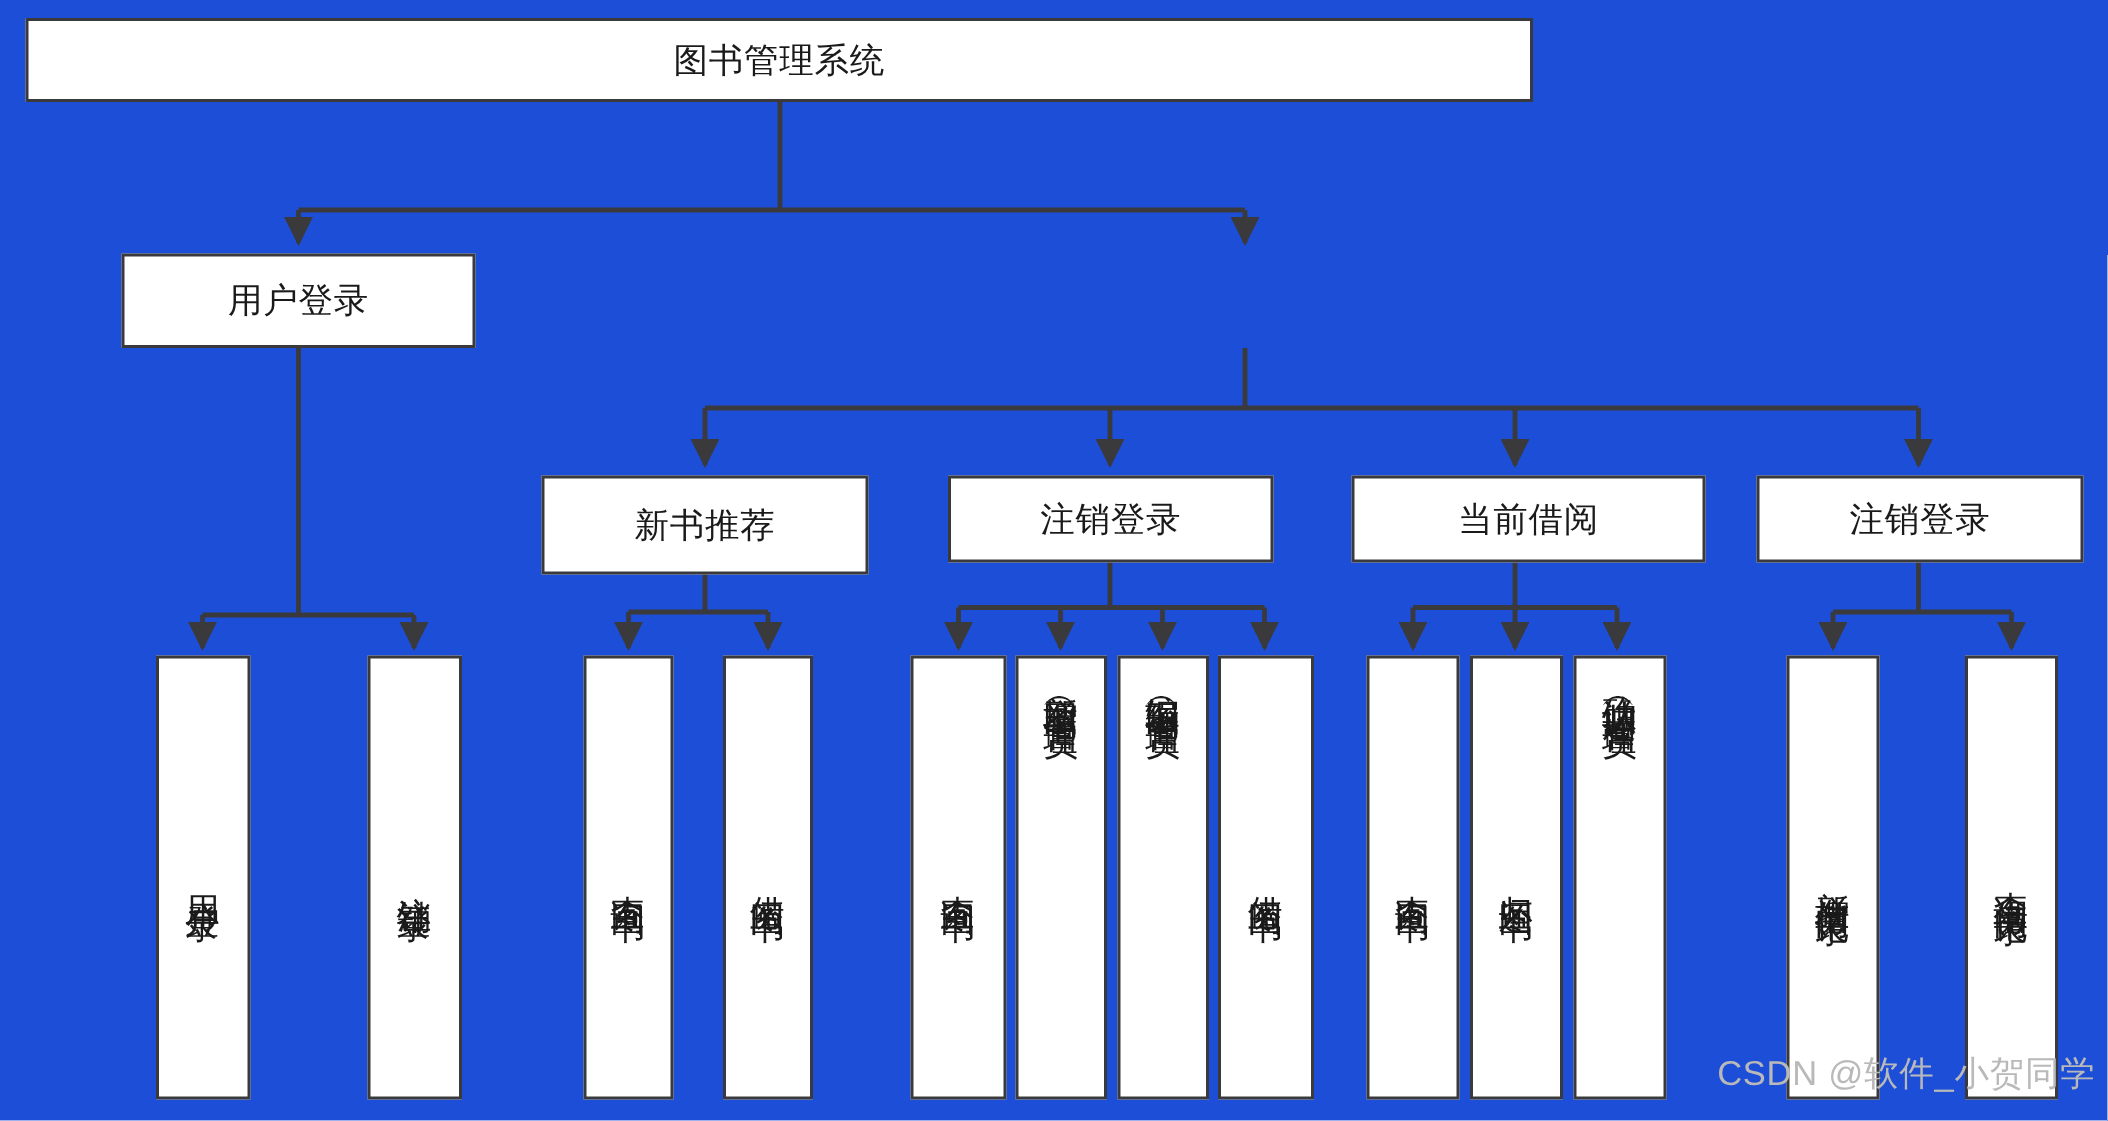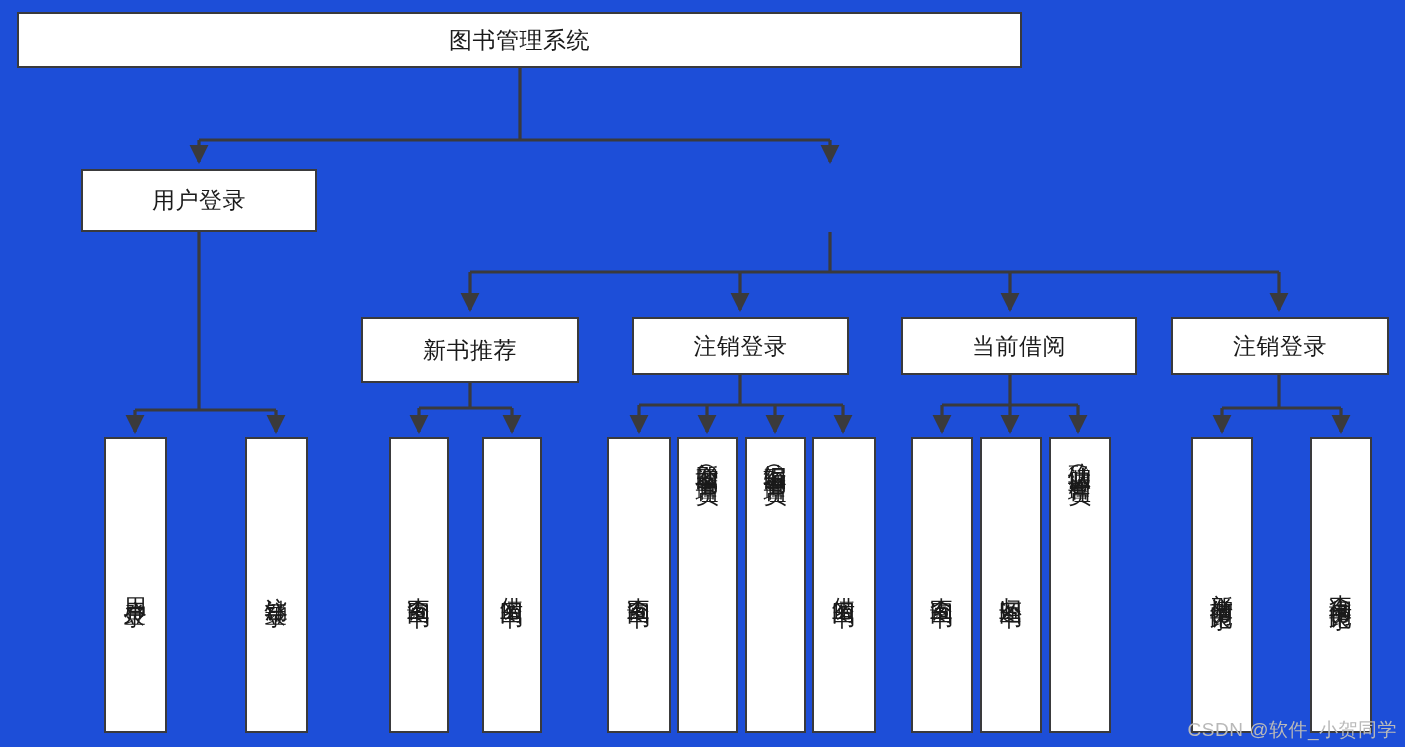--- a/index.html
+++ b/index.html
@@ -57,22 +57,22 @@
     letter-spacing: 3px;
     white-space: nowrap;
   }
   .node.vertical.midtext {
     align-items: center;
     padding-top: 0;
   }
   #watermark {
     position: absolute;
     right: 8px;
-    bottom: 4px;
-    font-size: 19px;
+    bottom: 16px;
+    font-size: 23px;
     color: #b9b9b9;
     letter-spacing: 0.5px;
     white-space: nowrap;
     pointer-events: none;
   }
 </style>
 </head>
 <body>
 
 <div id="canvas">

